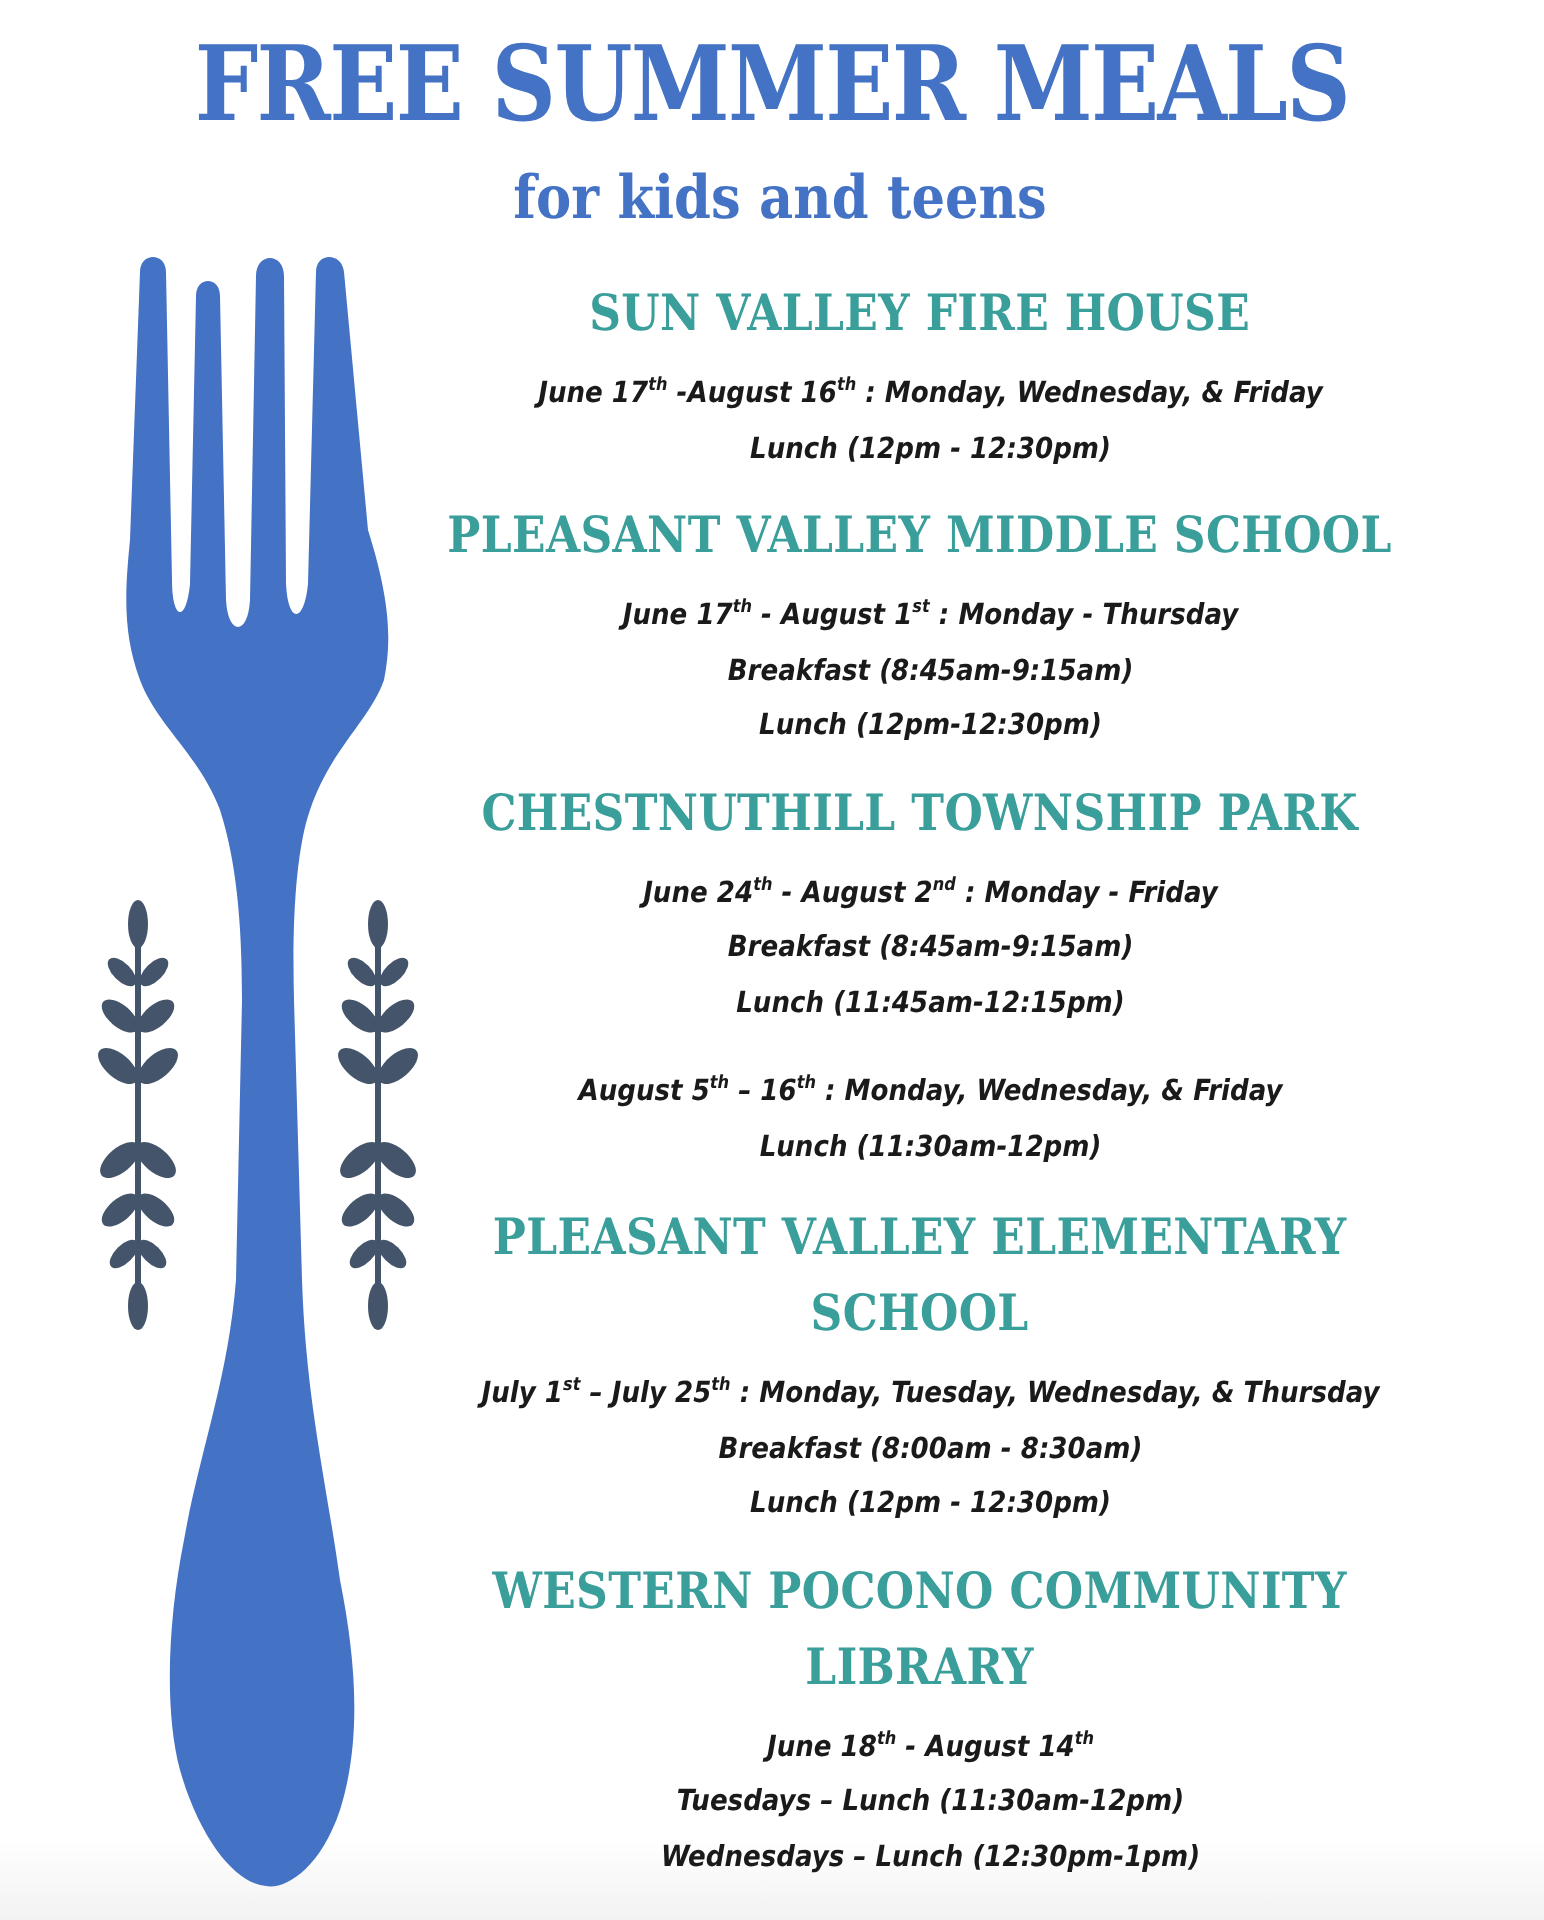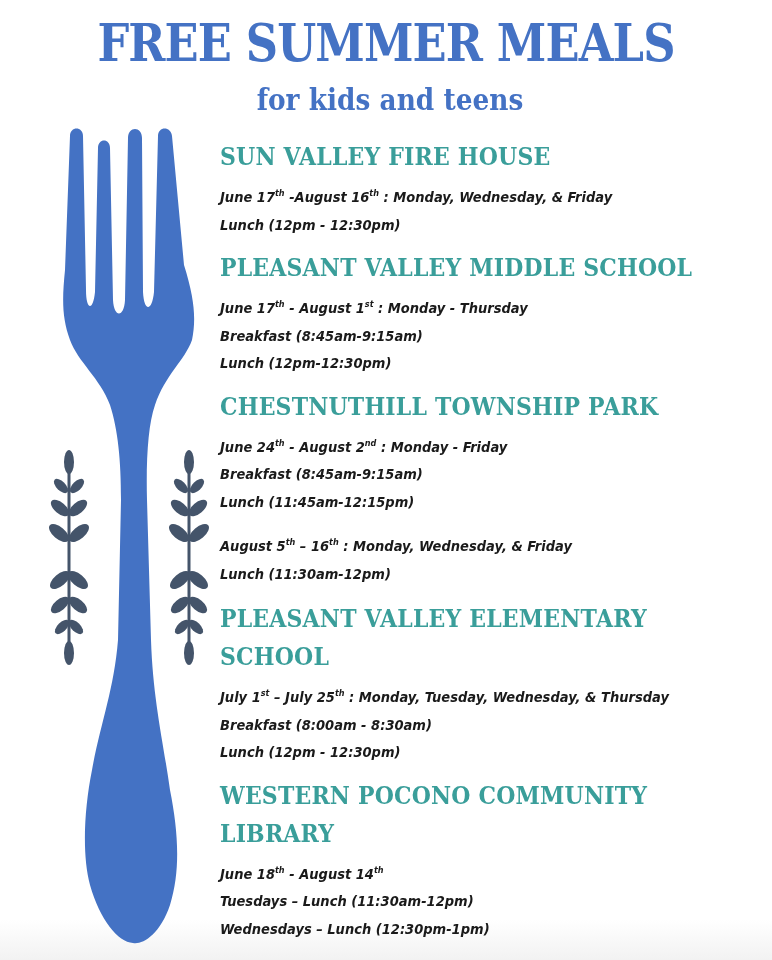--- a/index.html
+++ b/index.html
@@ -37,20 +37,21 @@
     .art {
       position: absolute;
       left: 0; top: 0;
       width: 220px; height: 960px;
     }
     .content {
       position: absolute;
       left: 220px;
       top: 138px;
       width: 545px;
+      text-align: center;
     }
     .site { margin: 0; }
     .site-name {
       font-family: "DejaVu Serif", serif;
       font-weight: bold;
       font-size: 25px;
       line-height: 38px;
       white-space: nowrap;
       transform: scaleX(0.88);
       transform-origin: left center;

